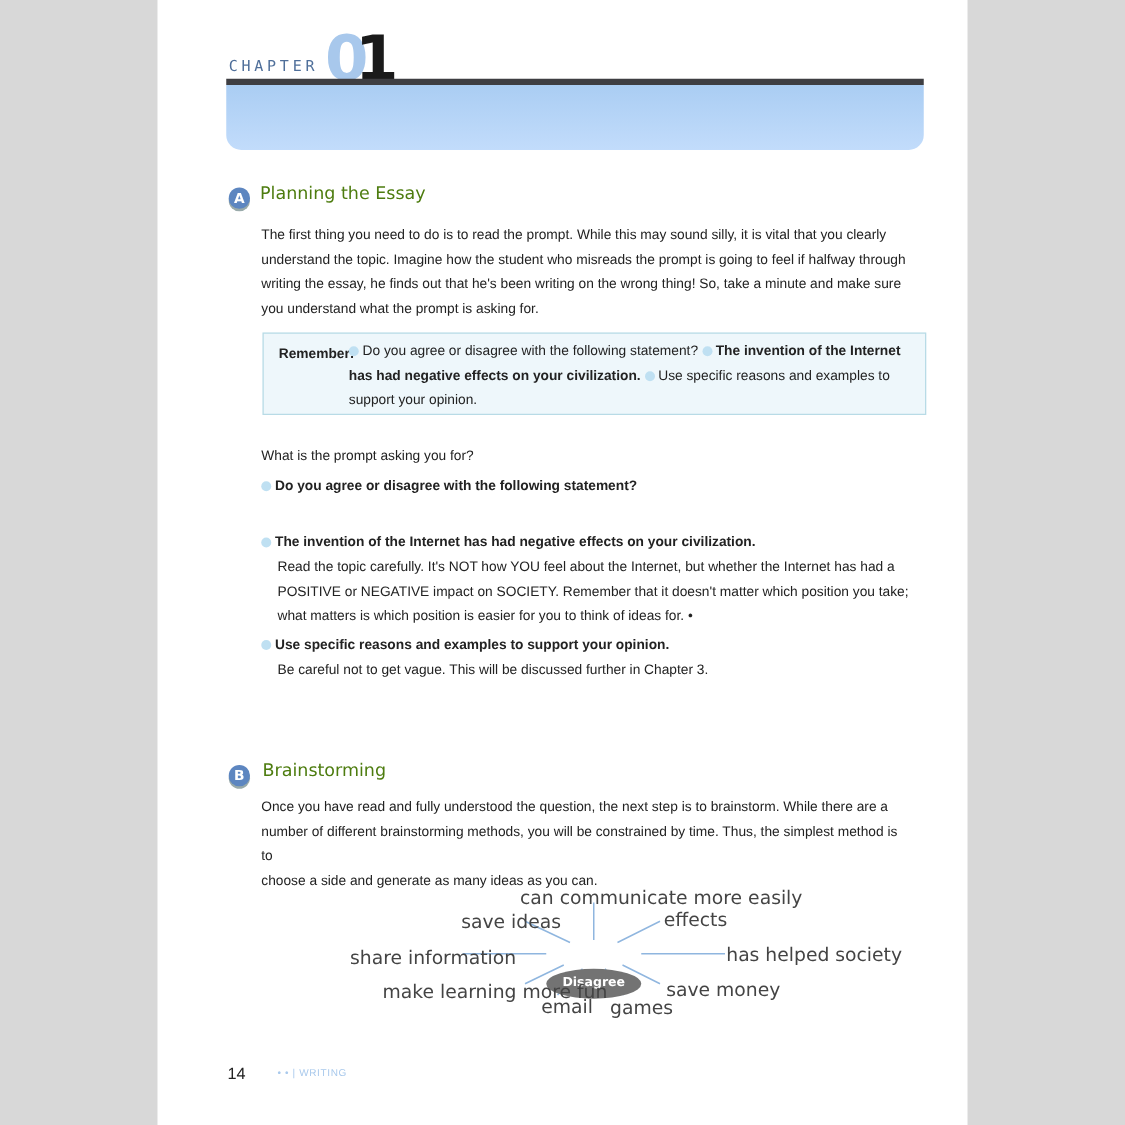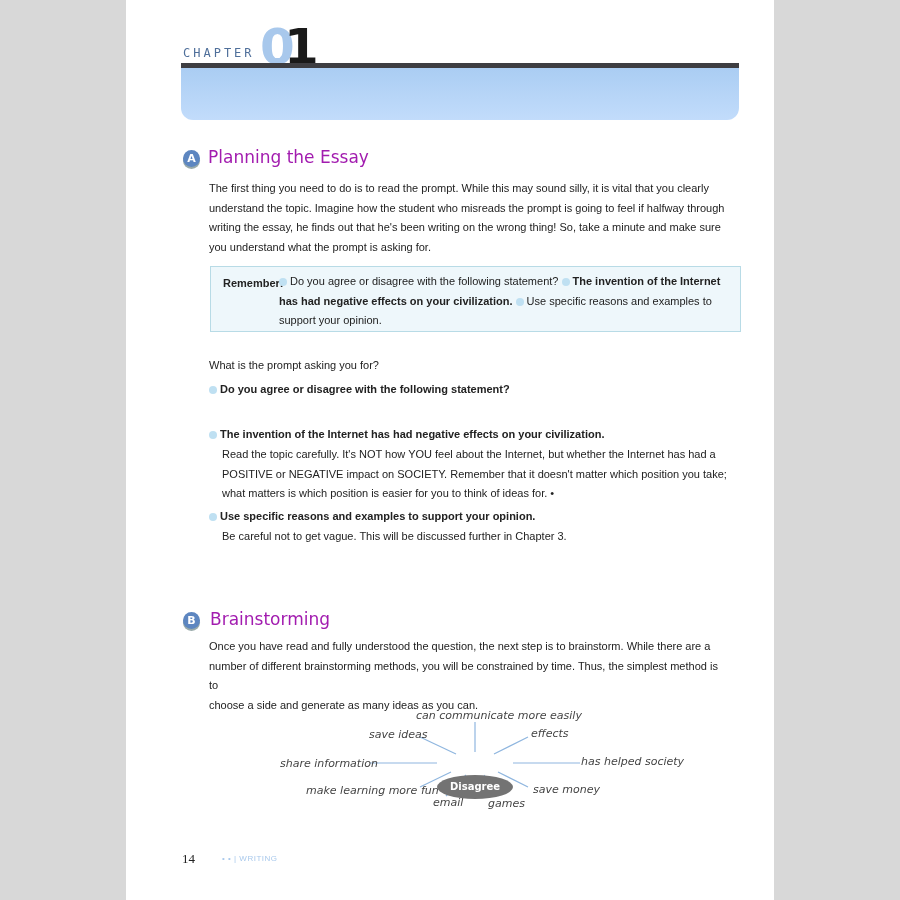--- a/index.html
+++ b/index.html
@@ -6,32 +6,32 @@
   body { width:900px; height:900px; background:#d8d8d8; position:relative; overflow:hidden; font-family:"Liberation Sans", sans-serif; }
   .page { position:absolute; left:126px; top:0; width:648px; height:900px; background:#ffffff; }
   .abs { position:absolute; }
   .chapter-label { left:57px; top:46px; font-family:"DejaVu Sans Mono", monospace; font-size:12px; letter-spacing:3px; color:#4f6f9a; }
   .chapter-num-0 { left:134px; top:22px; font-family:"DejaVu Sans", sans-serif; font-weight:bold; font-size:50px; color:#a8c8ec; line-height:50px; }
   .chapter-num-1 { left:158px; top:22px; font-family:"DejaVu Sans", sans-serif; font-weight:bold; font-size:50px; color:#1a1a1a; line-height:50px; }
   .banner-line { left:55px; top:63px; width:558px; height:5px; background:#3e3e42; }
   .banner { left:55px; top:68px; width:558px; height:52px; background:linear-gradient(#aacdf3,#c2dcfb); border-radius:0 0 12px 12px; }
   .banner-title { left:55px; top:78px; width:558px; text-align:center; color:#ffffff; font-size:23px; font-weight:bold; font-family:"DejaVu Sans", sans-serif; }
   .sec-badge { width:17px; height:17px; border-radius:50%; background:#5d86c0; color:#fff; font-size:11px; font-weight:bold; text-align:center; line-height:17px; font-family:"DejaVu Sans", sans-serif; box-shadow:0 2px 0 #9aa; }
-  .sec-title { font-family:"DejaVu Sans", sans-serif; font-size:17px; color:#a21caf; }
+  .sec-title { font-family:"DejaVu Sans", sans-serif; font-size:14px; color:#4d7c0f; }
   .para { left:83px; width:520px; font-size:11px; line-height:19.5px; color:#222; }
   .qbox { left:84px; top:266px; width:529px; height:64px; background:#eef7fb; border:1px solid #b8dbe6; }
   .qlabel { left:97px; top:277px; font-size:11px; font-weight:bold; color:#222; }
   .qtext { left:153px; top:272px; width:450px; font-size:11px; line-height:19.5px; color:#222; }
   .num { display:inline-block; width:8px; height:8px; border-radius:50%; background:#bfe0f2; vertical-align:middle; margin-right:3px; }
   .bold { font-weight:bold; }
   .item-head { left:83px; font-size:11px; font-weight:bold; color:#222; }
   .item-body { left:96px; width:520px; font-size:11px; line-height:19.5px; color:#222; }
-  .map-word { font-family:"DejaVu Sans", sans-serif; font-size:11px; color:#444; white-space:nowrap; font-style:italic; }
+  .map-word { font-family:"DejaVu Sans", sans-serif; font-size:15px; color:#444; white-space:nowrap; }
   .oval { left:311px; top:775px; width:76px; height:24px; border-radius:50%; background:#737373; color:#fff; font-weight:bold; font-size:10px; text-align:center; line-height:24px; font-family:"DejaVu Sans", sans-serif; }
-  .footer-num { left:56px; top:851px; font-size:13px; color:#222; font-family:Liberation Serif, serif; }
+  .footer-num { left:56px; top:851px; font-size:13px; color:#222; font-family:Liberation Sans, sans-serif; }
   .footer-label { left:96px; top:854px; font-size:8px; color:#a9c9ec; letter-spacing:0.5px; }
 </style>
 </head>
 <body>
 
 <div class="page">
 
   <div class="abs chapter-label">CHAPTER</div>
   <div class="abs chapter-num-0">0</div>
   <div class="abs chapter-num-1">1</div>

